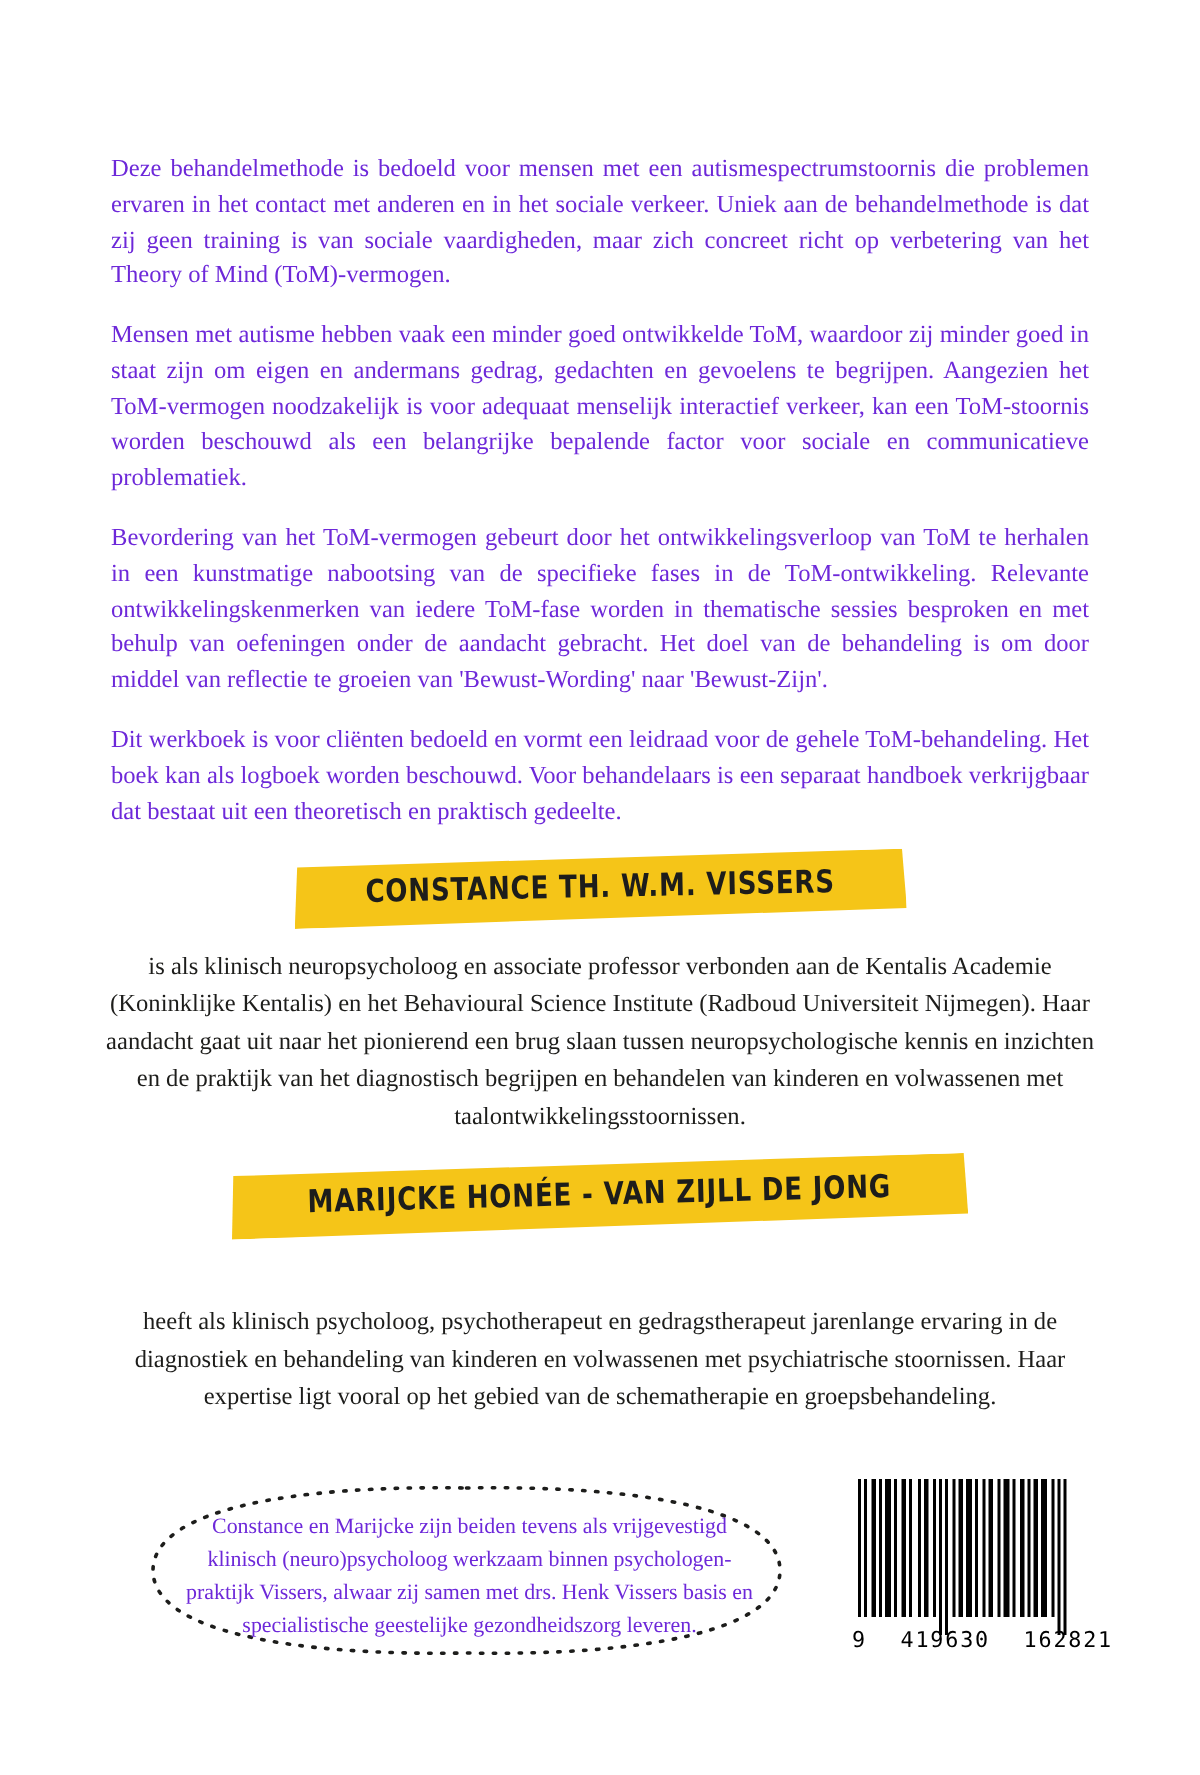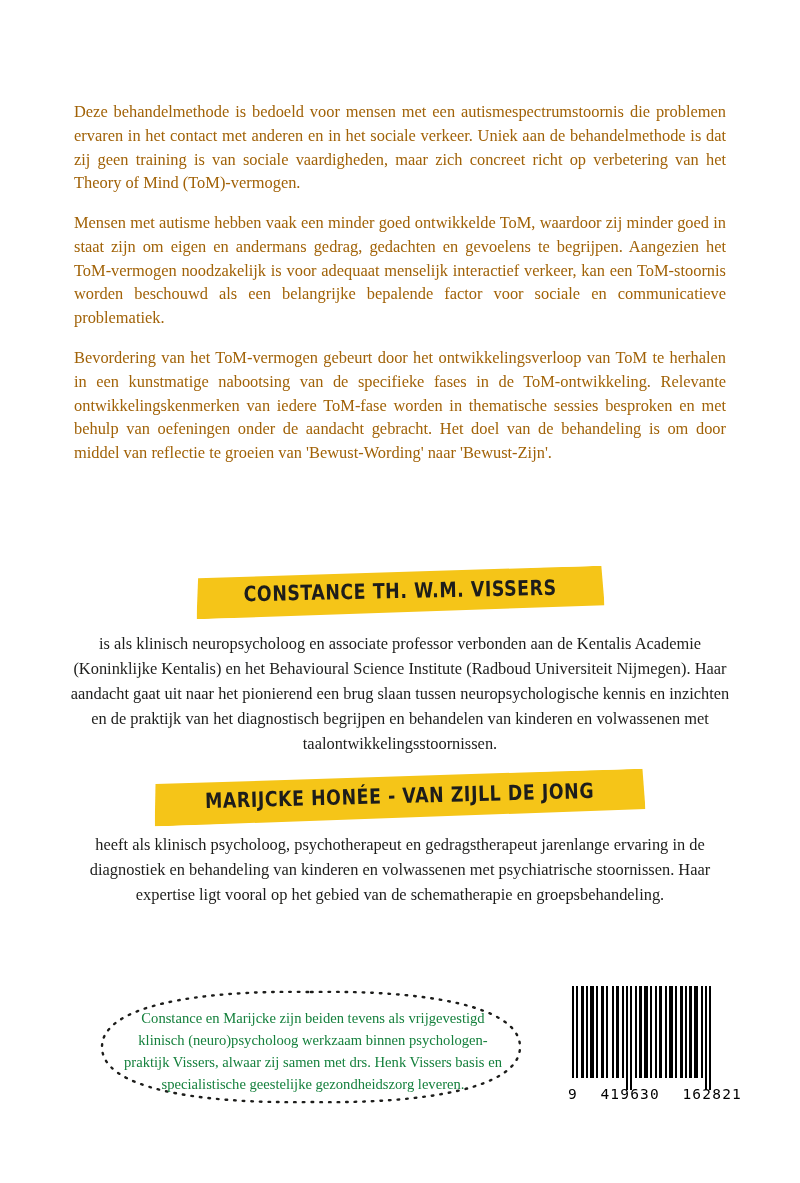--- a/index.html
+++ b/index.html
@@ -26,21 +26,21 @@
     left: 74px;
     top: 100px;
     width: 652px;
   }
   .blurb p {
     margin: 0 0 16px 0;
     font-size: 16.4px;
     line-height: 1.45;
     text-align: justify;
     text-justify: inter-word;
-    color: #a16207;
+    color: #6d28d9;
   }
   .blurb p:last-child {
     margin-bottom: 0;
   }
 
   
   .banner-wrap {
     position: absolute;
     width: 800px;
     text-align: center;
@@ -93,21 +93,21 @@
     left: 0; top: 0;
   }
   .bubble-text {
     position: absolute;
     left: 24px;
     top: 20px;
     width: 386px;
     text-align: center;
     font-size: 14.6px;
     line-height: 1.5;
-    color: #15803d;
+    color: #6d28d9;
   }
 
   
   .barcode {
     position: absolute;
     left: 566px;
     top: 986px;
     width: 178px;
     height: 130px;
   }
@@ -146,35 +146,36 @@
 </style>
 </head>
 <body>
 
 <div class="page">
 
   <div class="blurb">
     <p>Deze behandelmethode is bedoeld voor mensen met een autismespectrumstoornis die problemen ervaren in het contact met anderen en in het sociale verkeer. Uniek aan de behandelmethode is dat zij geen training is van sociale vaardigheden, maar zich concreet richt op verbetering van het Theory of Mind (ToM)-vermogen.</p>
     <p>Mensen met autisme hebben vaak een minder goed ontwikkelde ToM, waardoor zij minder goed in staat zijn om eigen en andermans gedrag, gedachten en gevoelens te begrijpen. Aangezien het ToM-vermogen noodzakelijk is voor adequaat menselijk interactief verkeer, kan een ToM-stoornis worden beschouwd als een belangrijke bepalende factor voor sociale en communicatieve problematiek.</p>
     <p>Bevordering van het ToM-vermogen gebeurt door het ontwikkelingsverloop van ToM te herhalen in een kunstmatige nabootsing van de specifieke fases in de ToM-ontwikkeling. Relevante ontwikkelingskenmerken van iedere ToM-fase worden in thematische sessies besproken en met behulp van oefeningen onder de aandacht gebracht. Het doel van de behandeling is om door middel van reflectie te groeien van 'Bewust-Wording' naar 'Bewust-Zijn'.</p>
+    <p>Dit werkboek is voor cliënten bedoeld en vormt een leidraad voor de gehele ToM-behandeling. Het boek kan als logboek worden beschouwd. Voor behandelaars is een separaat handboek verkrijgbaar dat bestaat uit een theoretisch en praktisch gedeelte.</p>
   </div>
 
   <div class="banner-wrap" style="top:570px;">
     <span class="banner">
       <span class="txt">CONSTANCE TH. W.M. VISSERS</span>
     </span>
   </div>
   <div class="bio" style="top:632px;">is als klinisch neuropsycholoog en associate professor verbonden aan de Kentalis Academie (Koninklijke Kentalis) en het Behavioural Science Institute (Radboud Universiteit Nijmegen). Haar aandacht gaat uit naar het pionierend een brug slaan tussen neuropsychologische kennis en inzichten en de praktijk van het diagnostisch begrijpen en behandelen van kinderen en volwassenen met taalontwikkelingsstoornissen.</div>
 
   <div class="banner-wrap" style="top:775px;">
     <span class="banner b2">
       <span class="txt">MARIJCKE HONÉE - VAN ZIJLL DE JONG</span>
     </span>
   </div>
-  <div class="bio" style="top:833px;">heeft als klinisch psycholoog, psychotherapeut en gedragstherapeut jarenlange ervaring in de diagnostiek en behandeling van kinderen en volwassenen met psychiatrische stoornissen. Haar expertise ligt vooral op het gebied van de schematherapie en groepsbehandeling.</div>
+  <div class="bio" style="top:869px;">heeft als klinisch psycholoog, psychotherapeut en gedragstherapeut jarenlange ervaring in de diagnostiek en behandeling van kinderen en volwassenen met psychiatrische stoornissen. Haar expertise ligt vooral op het gebied van de schematherapie en groepsbehandeling.</div>
 
   <div class="bubble">
     <svg width="430" height="118" viewBox="0 0 430 118" aria-hidden="true">
       <path d="M215 4
                C 330 2, 424 18, 424 59
                C 424 100, 330 116, 215 114
                C 100 116, 6 100, 6 59
                C 6 18, 100 2, 215 4 Z" fill="none" stroke="#1d1d1b" stroke-width="2.4" stroke-linecap="round" stroke-dasharray="1.6 7"></path>
     </svg>
     <div class="bubble-text">Constance en Marijcke zijn beiden tevens als vrijgevestigd klinisch (neuro)psycholoog werkzaam binnen psychologen-praktijk Vissers, alwaar zij samen met drs. Henk Vissers basis en specialistische geestelijke gezondheidszorg leveren.</div>

